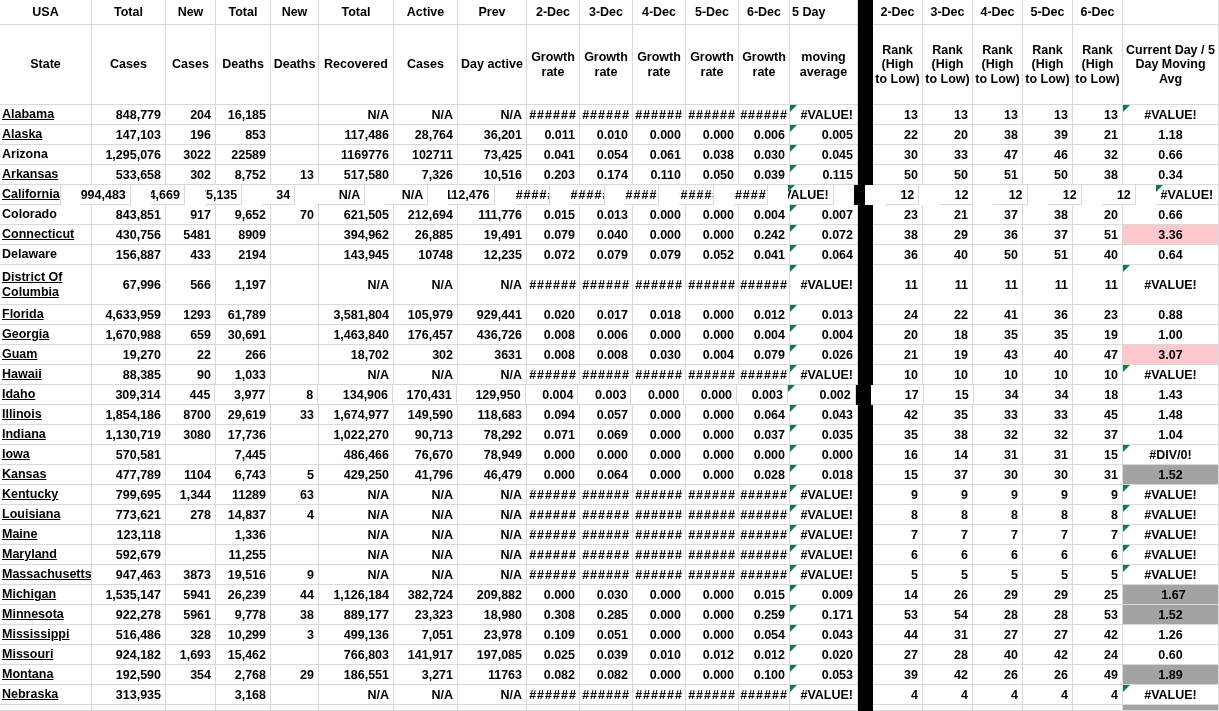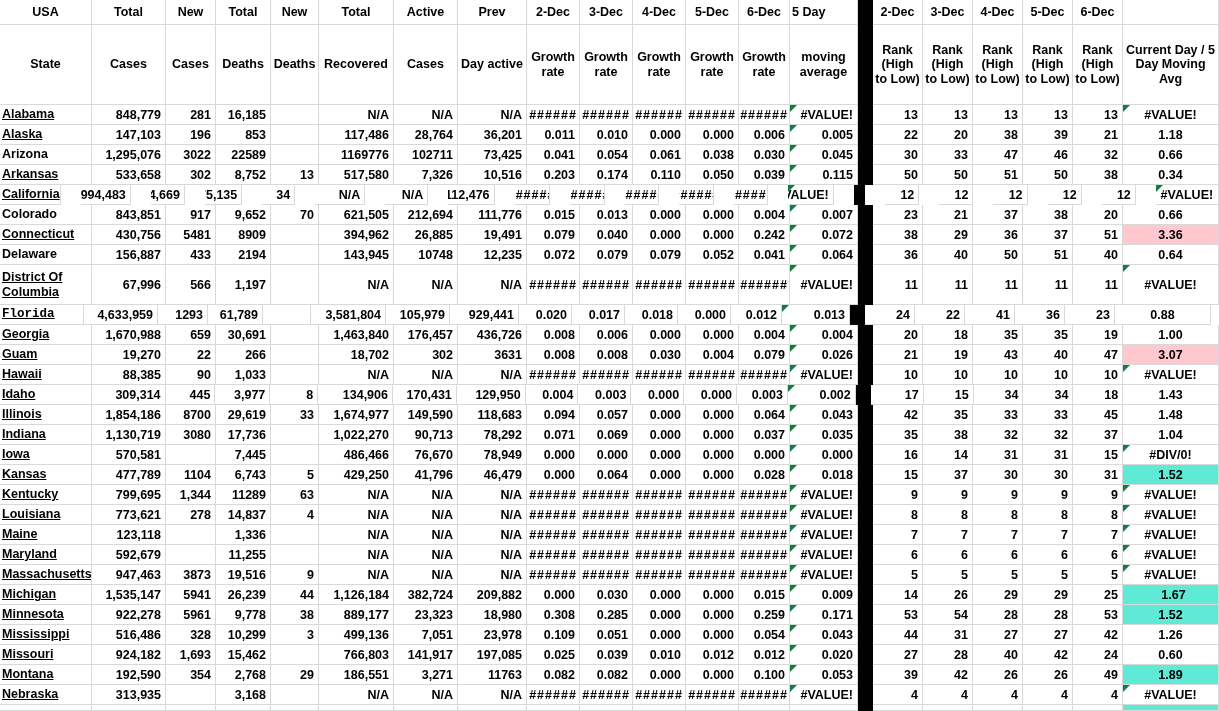--- a/index.html
+++ b/index.html
@@ -24,21 +24,21 @@
     padding:0 4px 0 1px;
     position:relative;
     overflow:hidden;
     white-space:nowrap;
   }
   .cell.left{justify-content:flex-start;padding-left:2px;}
   .cell.center{justify-content:center;text-align:center;padding:0 2px;}
   .cell.wrap{white-space:normal;line-height:1.15;}
   .cell.divider{background:#000;border-right:none;border-bottom:none;}
   .bg-pink{background:#FFC7CE;}
-  .bg-yellow{background:#5eead4;}
+  .bg-yellow{background:#a3a3a3;}
   .ul{text-decoration:underline;}
   .flag{
     position:absolute;top:0;left:0;
     width:0;height:0;
     border-style:solid;
     border-width:7px 7px 0 0;
     border-color:#107C41 transparent transparent transparent;
   }
   .hash{justify-content:center;padding:0 1px;letter-spacing:1px;}
 </style>
@@ -173,21 +173,21 @@
       </div>
     </div>
     <div class="row" style="height: 20px;">
       <div class="cell left wrap" style="width: 92px;">
         <span class="ul">Alabama</span>
       </div>
       <div class="cell" style="width: 74px;">
         <span>848,779</span>
       </div>
       <div class="cell" style="width: 50px;">
-        <span>281</span>
+        <span>204</span>
       </div>
       <div class="cell" style="width: 55px;">
         <span>16,185</span>
       </div>
       <div class="cell" style="width: 48px;">
         <span></span>
       </div>
       <div class="cell" style="width: 75px;">
         <span>N/A</span>
       </div>
@@ -745,21 +745,21 @@
       </div>
       <div class="cell" style="width: 50px;">
         <span>11</span>
       </div>
       <div class="cell center" style="width: 96px;">
         <div class="flag"></div>
         <span>#VALUE!</span>
       </div>
     </div>
     <div class="row" style="height: 20px;">
-      <div class="cell left wrap" style="width: 84px; font-family: Liberation Mono, monospace;">
+      <div class="cell left wrap" style="width: 92px;">
         <span class="ul">Florida</span>
       </div>
       <div class="cell" style="width: 74px;">
         <span>4,633,959</span>
       </div>
       <div class="cell" style="width: 50px;">
         <span>1293</span>
       </div>
       <div class="cell" style="width: 55px;">
         <span>61,789</span>

